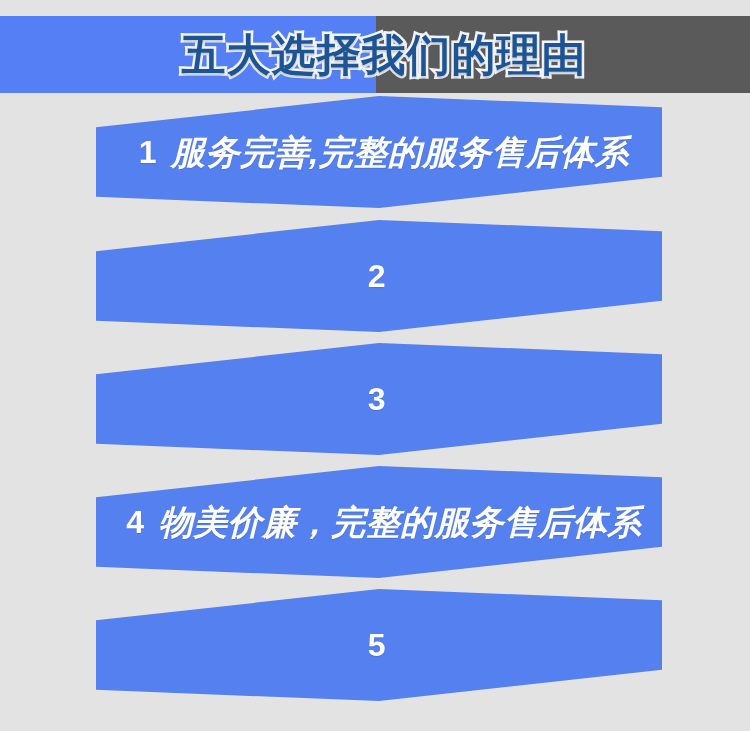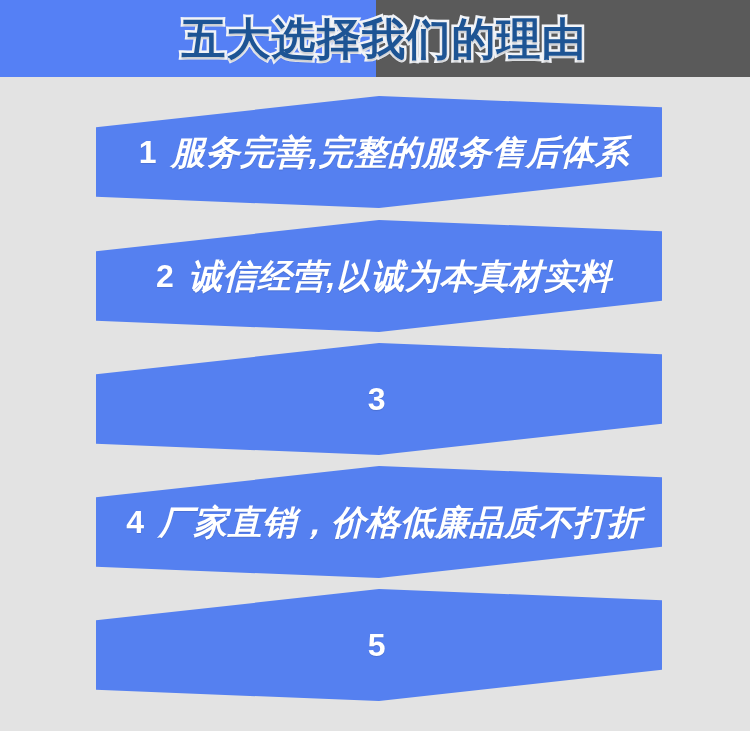--- a/index.html
+++ b/index.html
@@ -20,21 +20,21 @@
     width: 750px;
     height: 731px;
     background: #e3e3e3;
     overflow: hidden;
   }
 
   
   .header {
     position: absolute;
     left: 0;
-    top: 0;
+    top: 16px;
     width: 750px;
     height: 77px;
     display: flex;
     overflow: hidden;
   }
   .header-bg-left {
     width: 376px;
     height: 100%;
     background: #5580f5;
   }
@@ -149,36 +149,35 @@
       <div class="banner-text">
         <span class="banner-index">1</span>
         <span class="banner-label">服务完善,完整的服务售后体系</span>
       </div>
     </div>
 
     <div class="banner-row">
       <div class="banner-shape"></div>
       <div class="banner-text">
         <span class="banner-index">2</span>
-        <span class="banner-label">诚信经营,以诚为本真材实料</span>
       </div>
     </div>
 
     <div class="banner-row">
       <div class="banner-shape"></div>
       <div class="banner-text">
         <span class="banner-index">3</span>
       </div>
     </div>
 
     <div class="banner-row">
       <div class="banner-shape"></div>
       <div class="banner-text">
         <span class="banner-index">4</span>
-        <span class="banner-label">厂家直销，价格低廉品质不打折</span>
+        <span class="banner-label">物美价廉，完整的服务售后体系</span>
       </div>
     </div>
 
     <div class="banner-row">
       <div class="banner-shape"></div>
       <div class="banner-text">
         <span class="banner-index">5</span>
       </div>
     </div>
 

